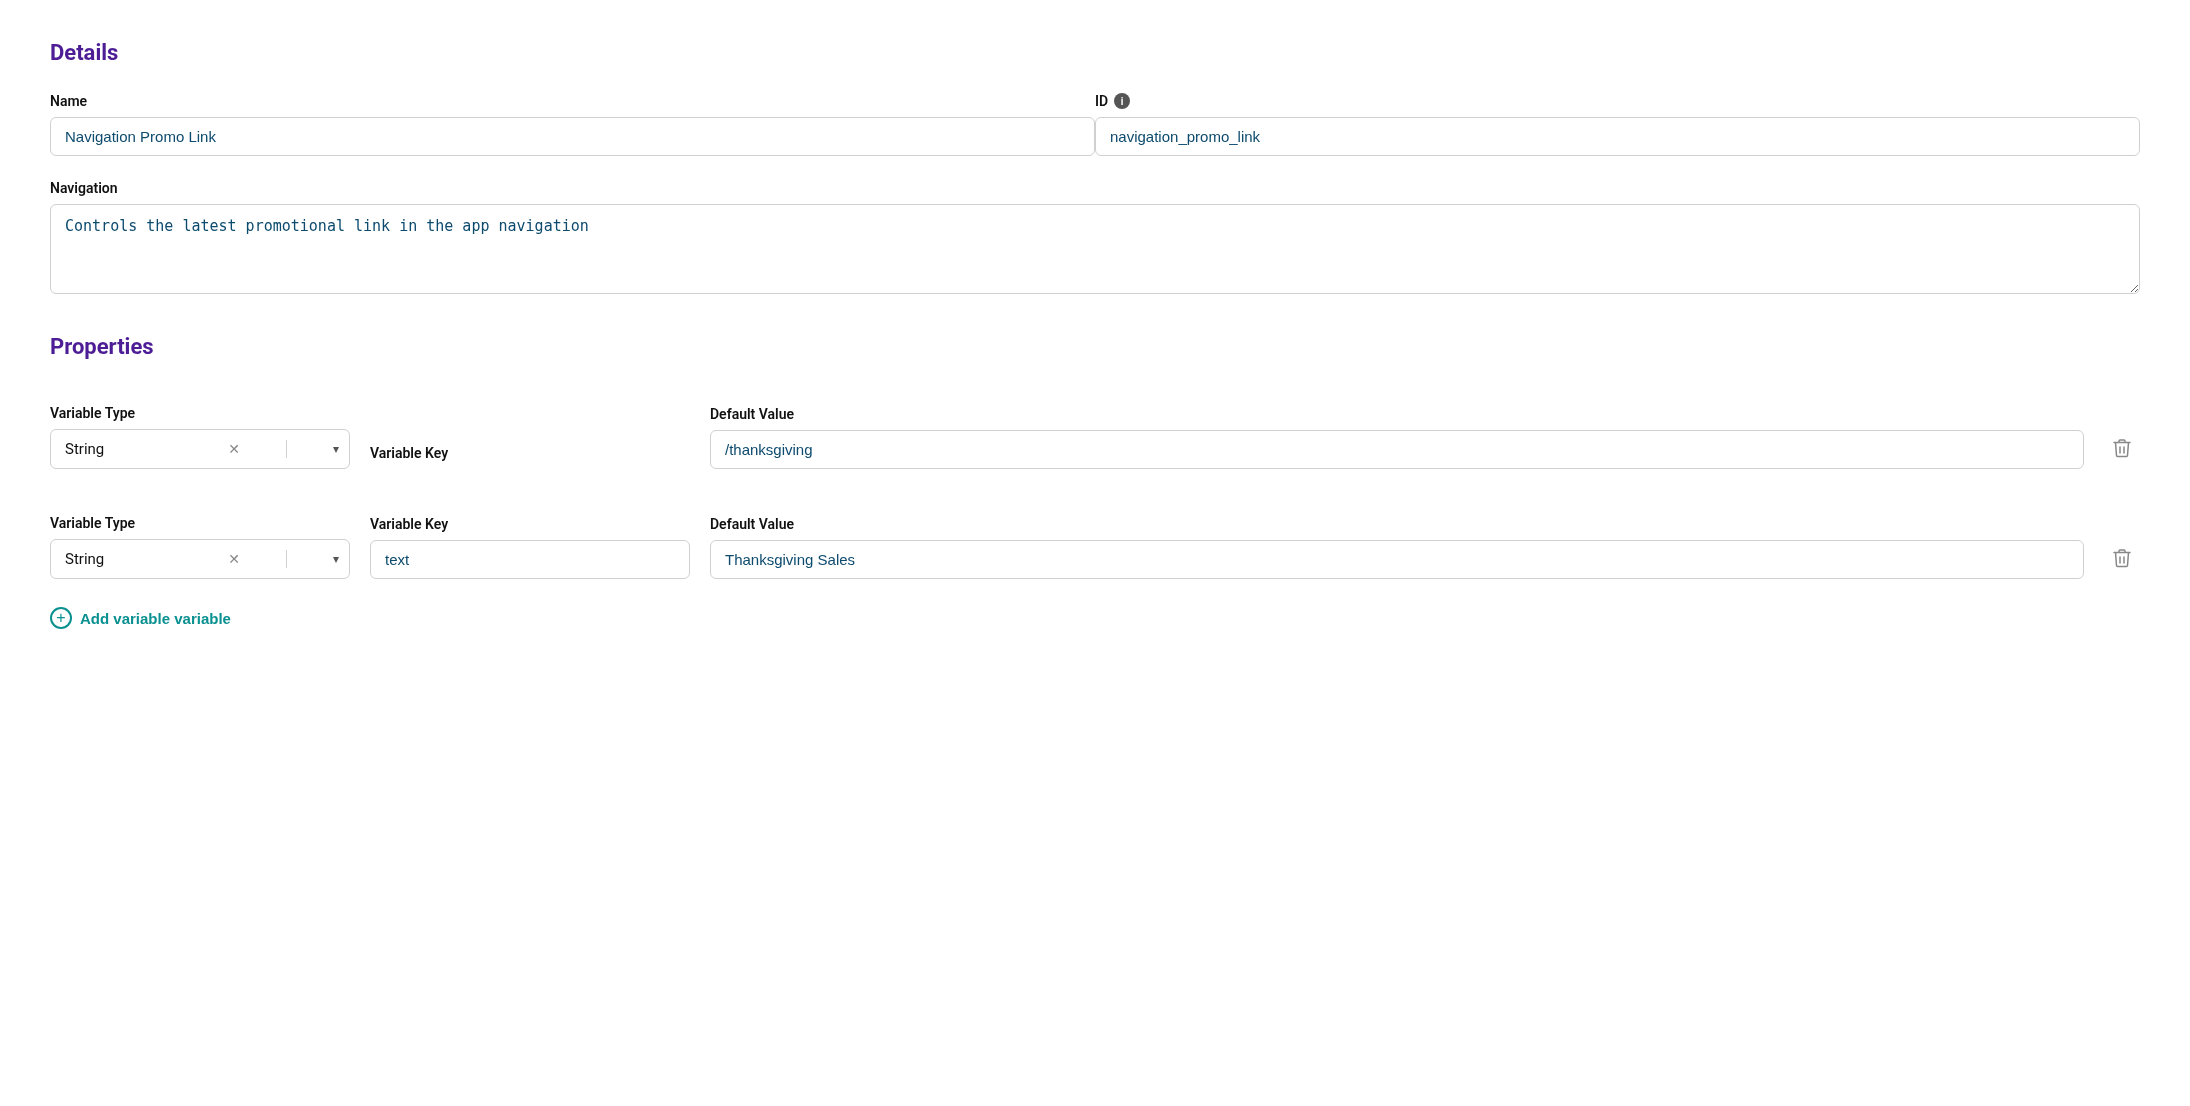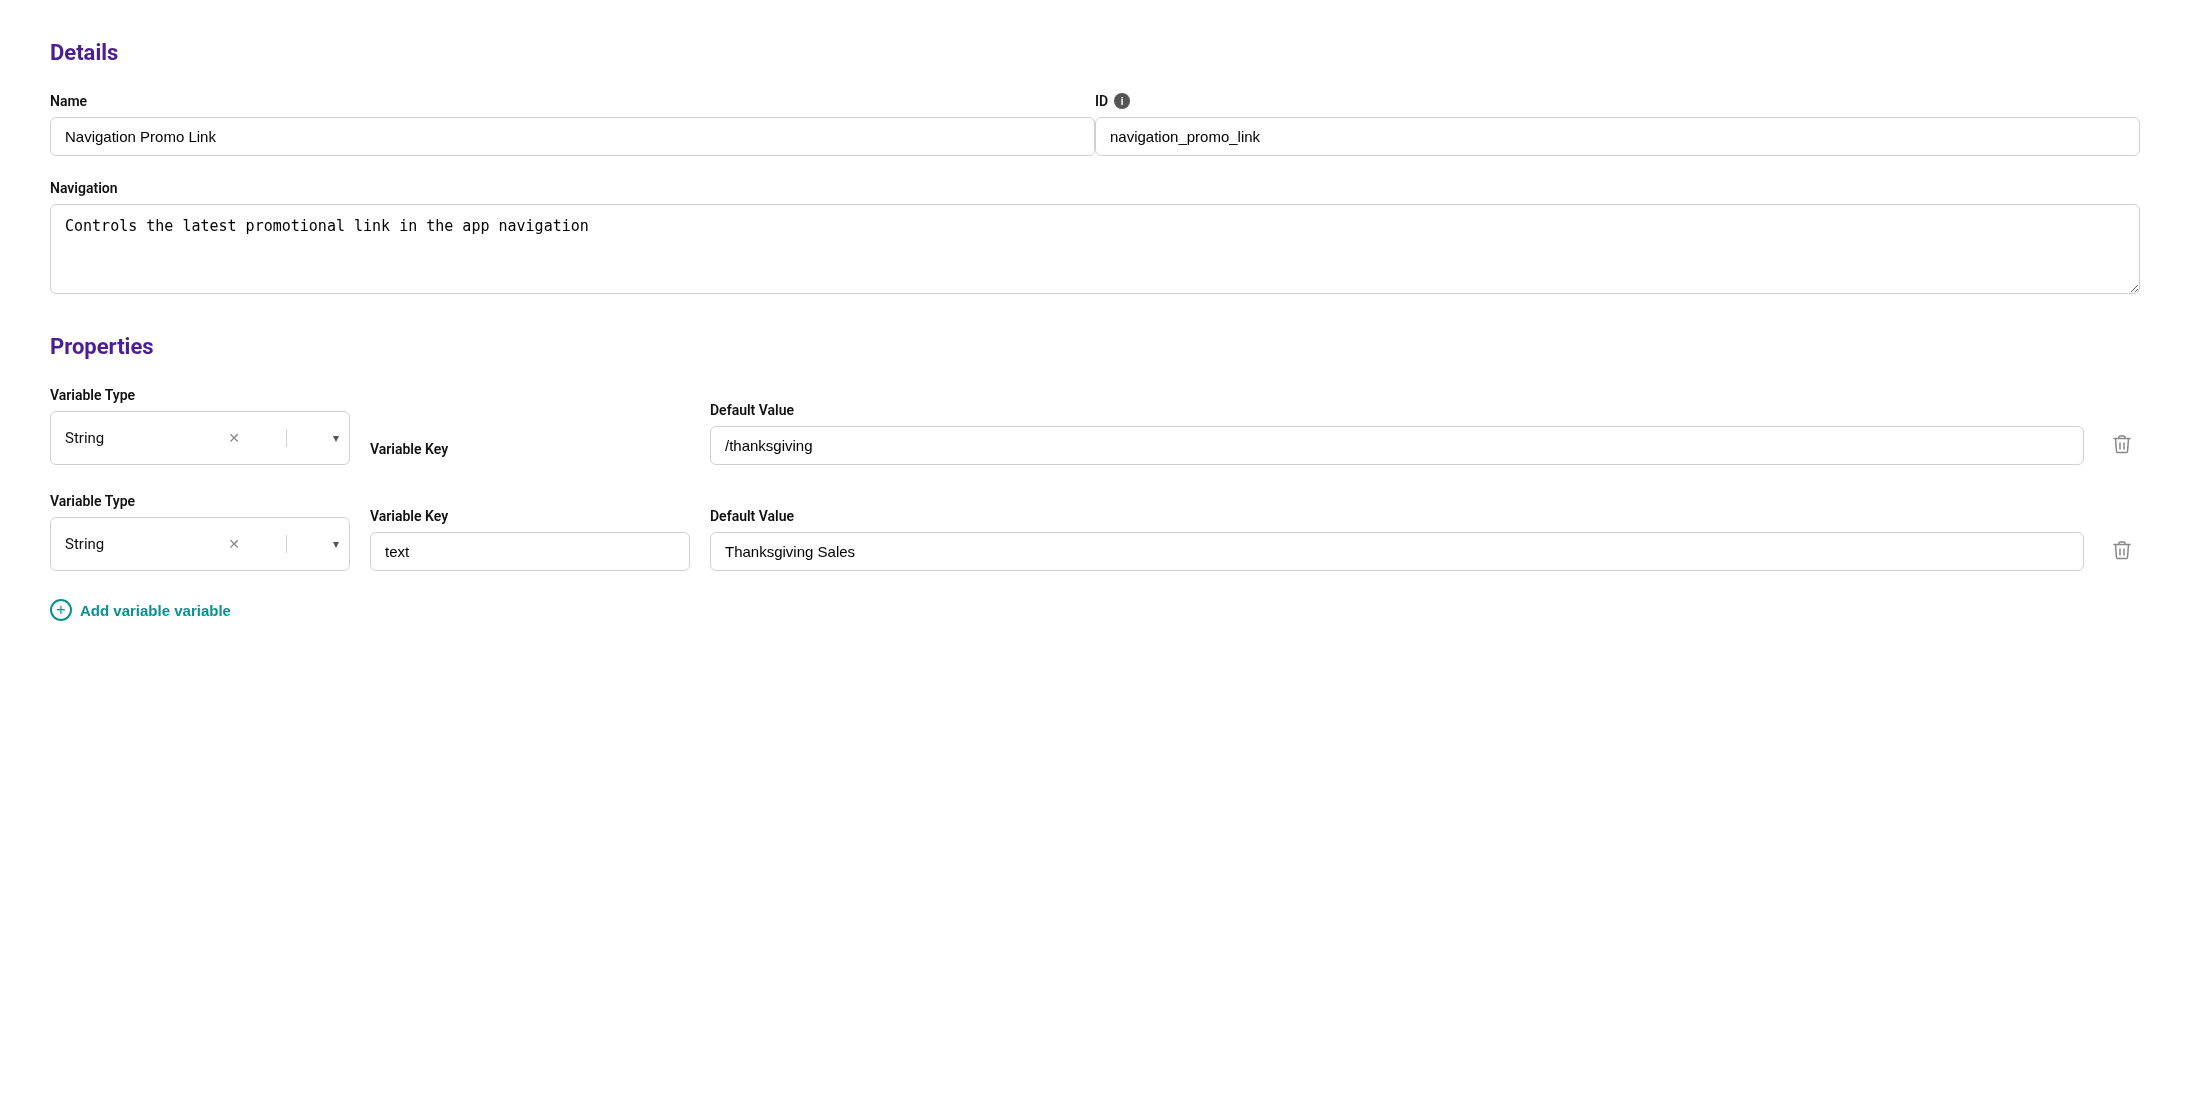--- a/index.html
+++ b/index.html
@@ -65,21 +65,21 @@
       font-weight: 700;
       cursor: default;
     }
 
     .text-input {
       width: 100%;
       padding: 10px 14px;
       border: 1.5px solid #d0d0d0;
       border-radius: 6px;
       font-size: 15px;
-      color: #000000;
+      color: #0c4a6e;
       background: #fff;
       outline: none;
     }
 
     textarea.text-input {
       resize: vertical;
       min-height: 90px;
       line-height: 1.5;
     }
 
@@ -90,20 +90,21 @@
     .property-row {
       display: flex;
       align-items: flex-end;
       gap: 20px;
       margin-bottom: 28px;
     }
 
     .property-field {
       display: flex;
       flex-direction: column;
+      margin-top: 18px;
     }
 
     .property-field.type-field {
       flex: 0 0 300px;
     }
 
     .property-field.key-field {
       flex: 0 0 320px;
     }
 
@@ -112,21 +113,21 @@
     }
 
     .select-wrapper {
       position: relative;
       display: flex;
       align-items: center;
       border: 1.5px solid #d0d0d0;
       border-radius: 6px;
       background: #fff;
       padding: 12px 10px;
-      height: 54px;
+      height: 40px;
       gap: 38px;
     }
 
     .select-text {
       flex: 1;
       font-size: 15px;
       color: #111;
       padding: 0 4px;
     }
 

